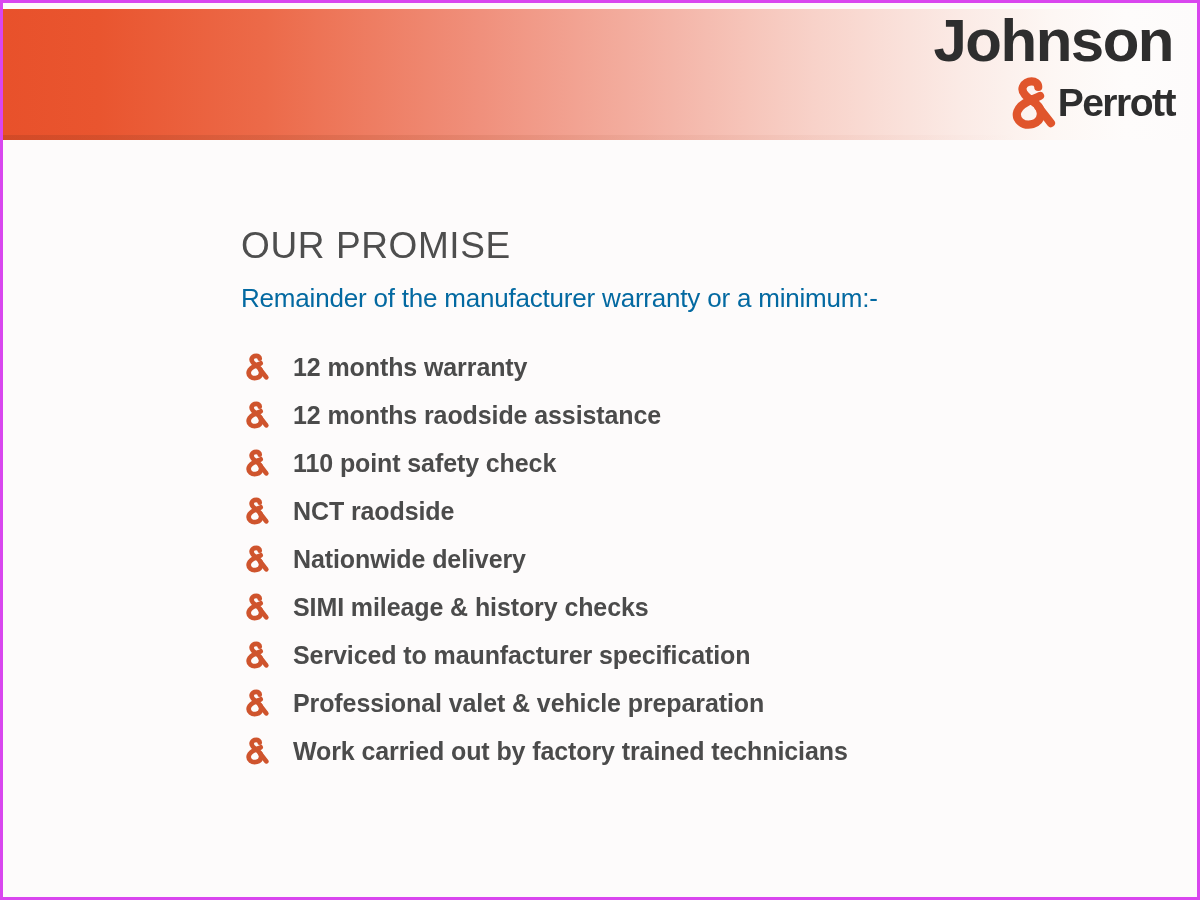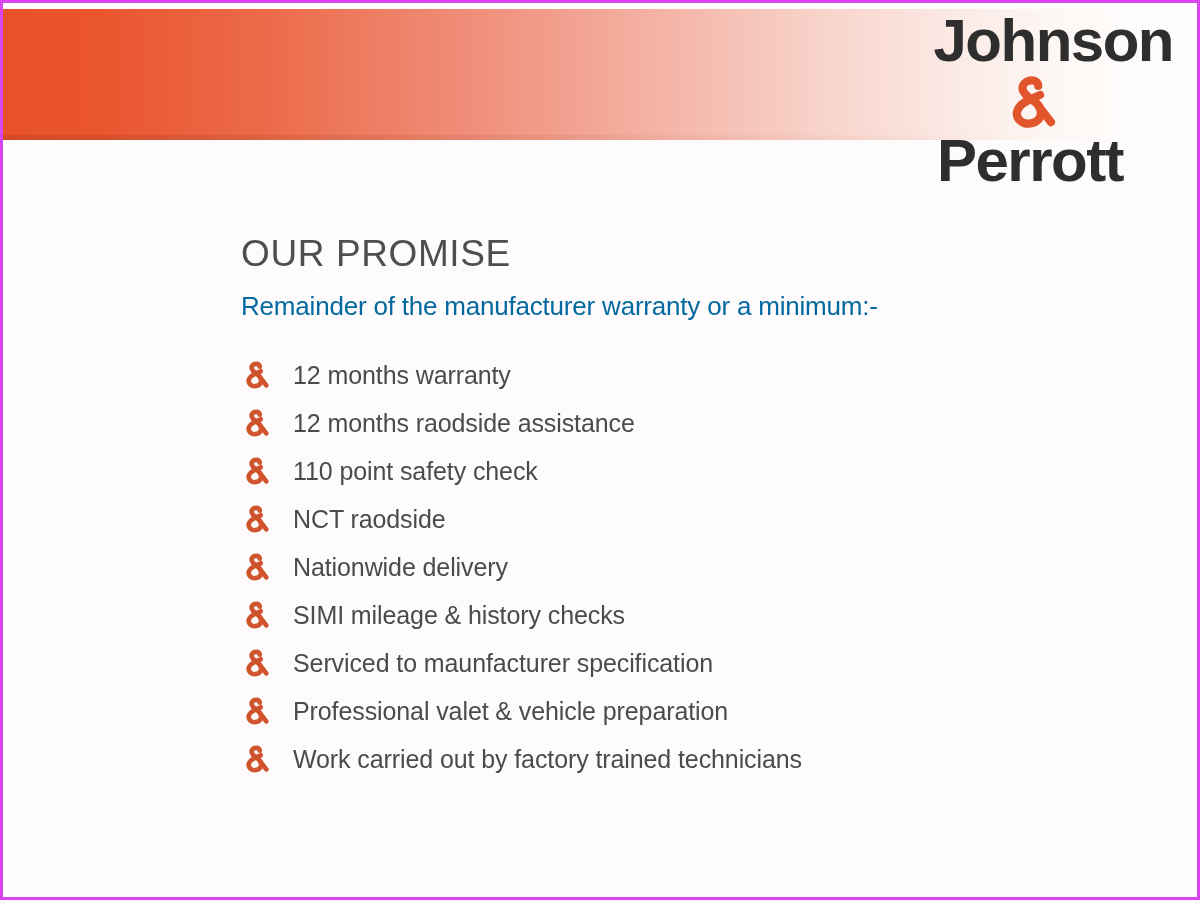--- a/index.html
+++ b/index.html
@@ -86,45 +86,44 @@
     font-weight: 700;
     color: #2e2e2e;
     letter-spacing: -1.5px;
   }
   .logo-row-1 {
     font-size: 60px;
     line-height: 60px;
     padding-right: 2px;
   }
   .logo-row-2 {
-    font-size: 60px;
+    font-size: 39px;
     line-height: 60px;
     margin-top: 2px;
     display: flex;
     align-items: center;
     justify-content: flex-end;
-    flex-direction: column;
   }
   .logo-amp {
     display: inline-block;
     width: 58px;
     height: 58px;
     position: relative;
     top: 2px;
     margin-right: -2px;
   }
   .logo-word {
     display: inline-block;
   }
 
   
   .content {
     position: absolute;
     left: 238px;
-    top: 228px;
+    top: 220px;
     width: 920px;
   }
 
   .title {
     font-size: 37px;
     font-weight: 400;
     color: #4e4e4e;
     letter-spacing: 0.6px;
     margin: 0 0 12px 0;
     line-height: 46px;
@@ -155,21 +154,21 @@
     flex: 0 0 auto;
     width: 30px;
     height: 30px;
     margin-right: 22px;
     position: relative;
     top: 1px;
   }
 
   .promise-text {
     font-size: 25px;
-    font-weight: 400;
+    font-weight: 700;
     color: #4b4b4b;
     letter-spacing: -0.1px;
     line-height: 30px;
     white-space: nowrap;
   }
 </style>
 </head>
 <body>
 
 <div class="page">

